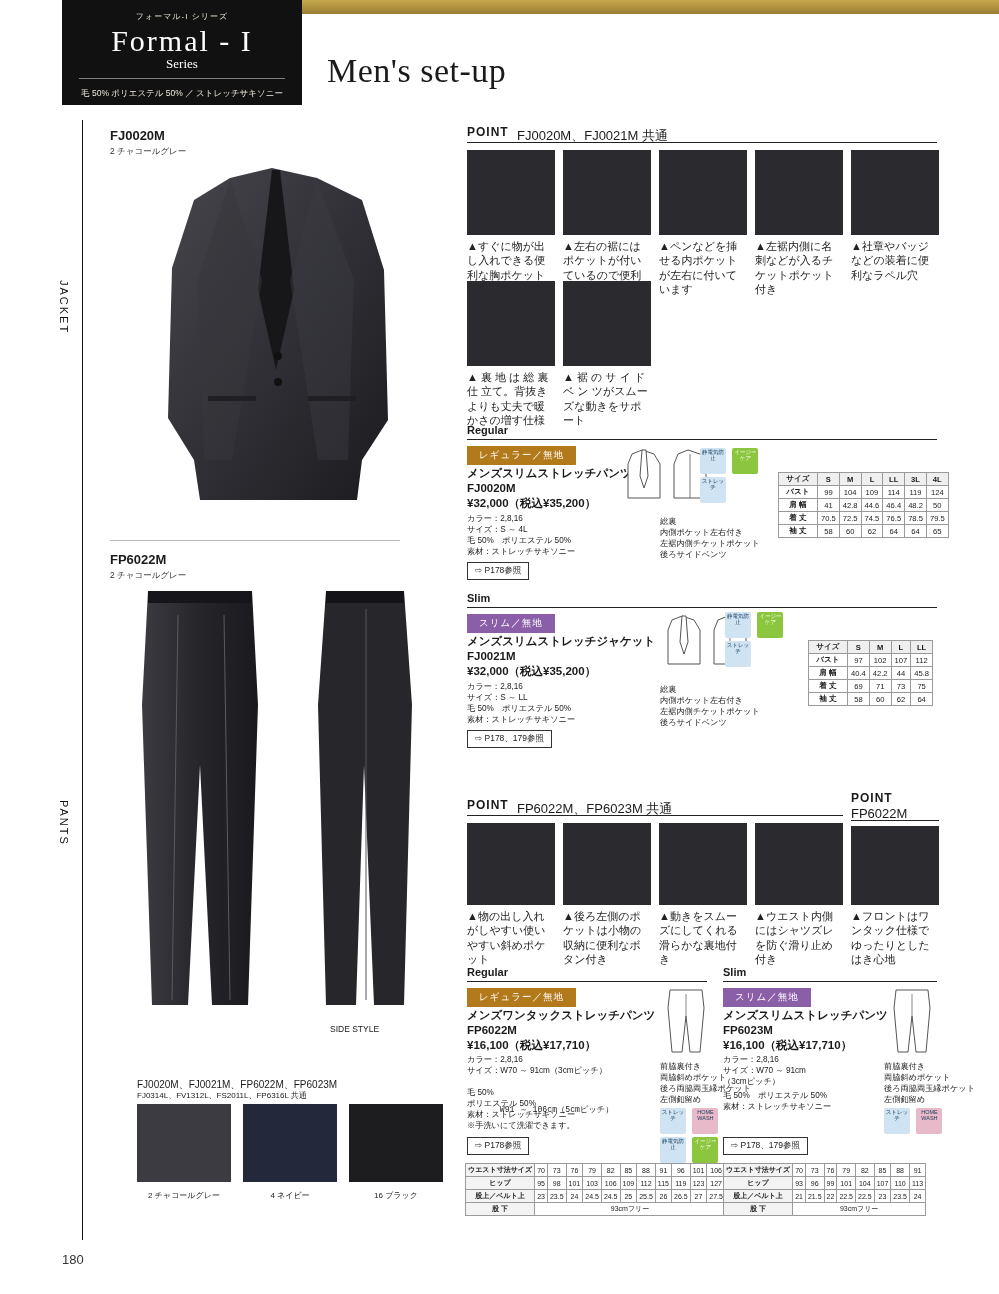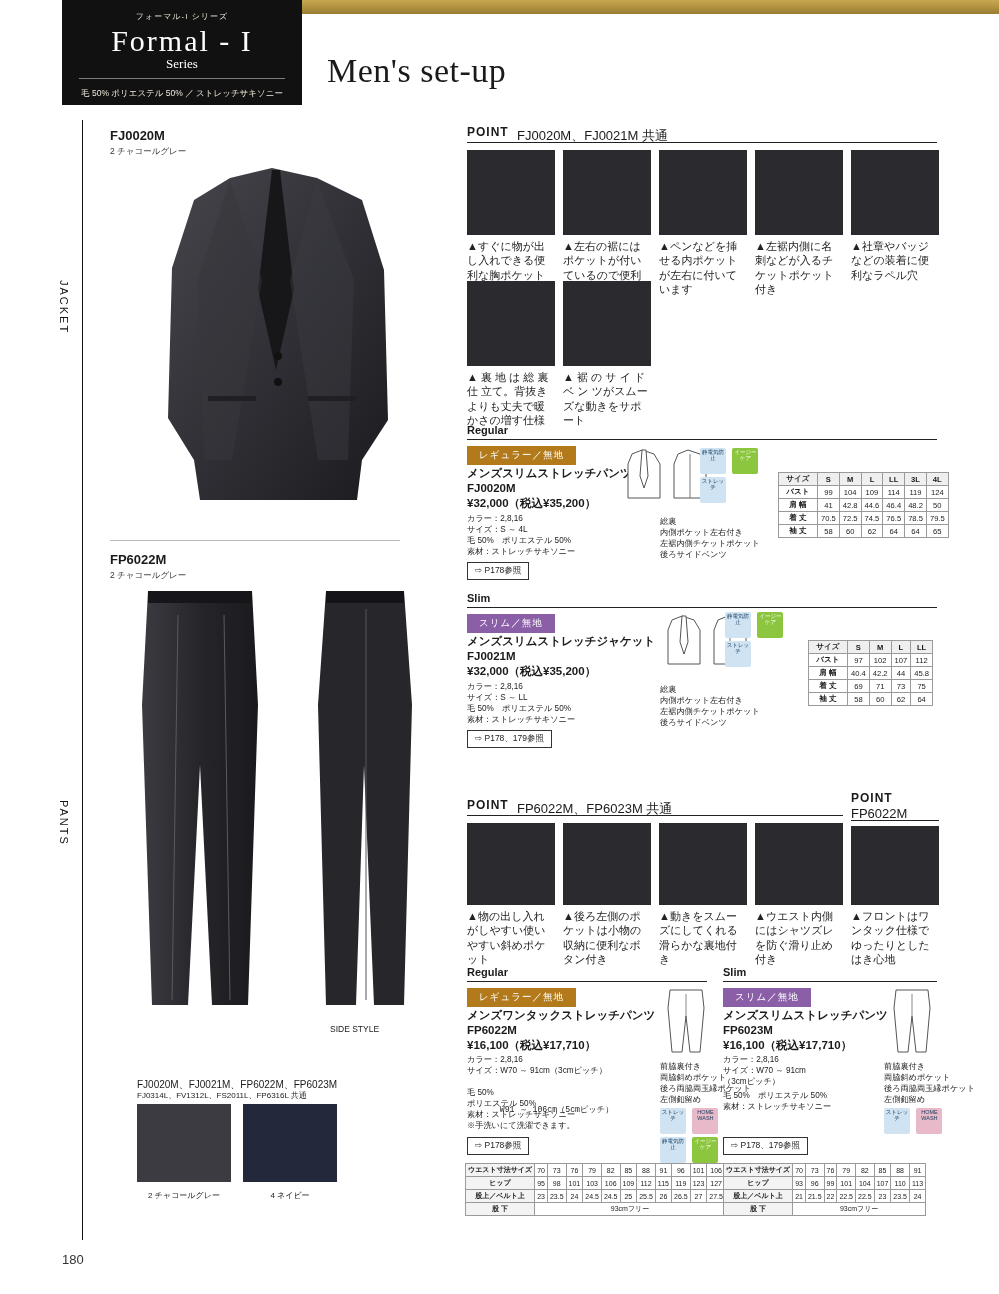--- a/index.html
+++ b/index.html
@@ -140,20 +140,24 @@
 <div class="abs" style="left:137px;top:1104px;">
   <div style="display:flex;gap:12px;">
     <div>
       <div class="swatch" style="background:#3b3b41;"></div>
       <div class="swcap">2 チャコールグレー</div>
     </div>
     <div>
       <div class="swatch" style="background:#23283a;"></div>
       <div class="swcap">4 ネイビー</div>
     </div>
+    <div>
+      <div class="swatch" style="background:#1d1d1f;"></div>
+      <div class="swcap">16 ブラック</div>
+    </div>
   </div>
 </div>
 
 <div class="abs pointhead" style="left:467px;top:125px;">POINT</div>
 <div class="abs pointsub" style="left:517px;top:127px;">FJ0020M、FJ0021M 共通</div>
 <div class="abs hr" style="left:467px;top:142px;width:470px;"></div>
 
 <div class="abs ph" style="left:467px;top:150px;width:88px;height:85px;"></div>
 <div class="abs photo-cap" style="left:467px;top:239px;width:88px;">▲すぐに物が出し入れできる便利な胸ポケット付き</div>
 

